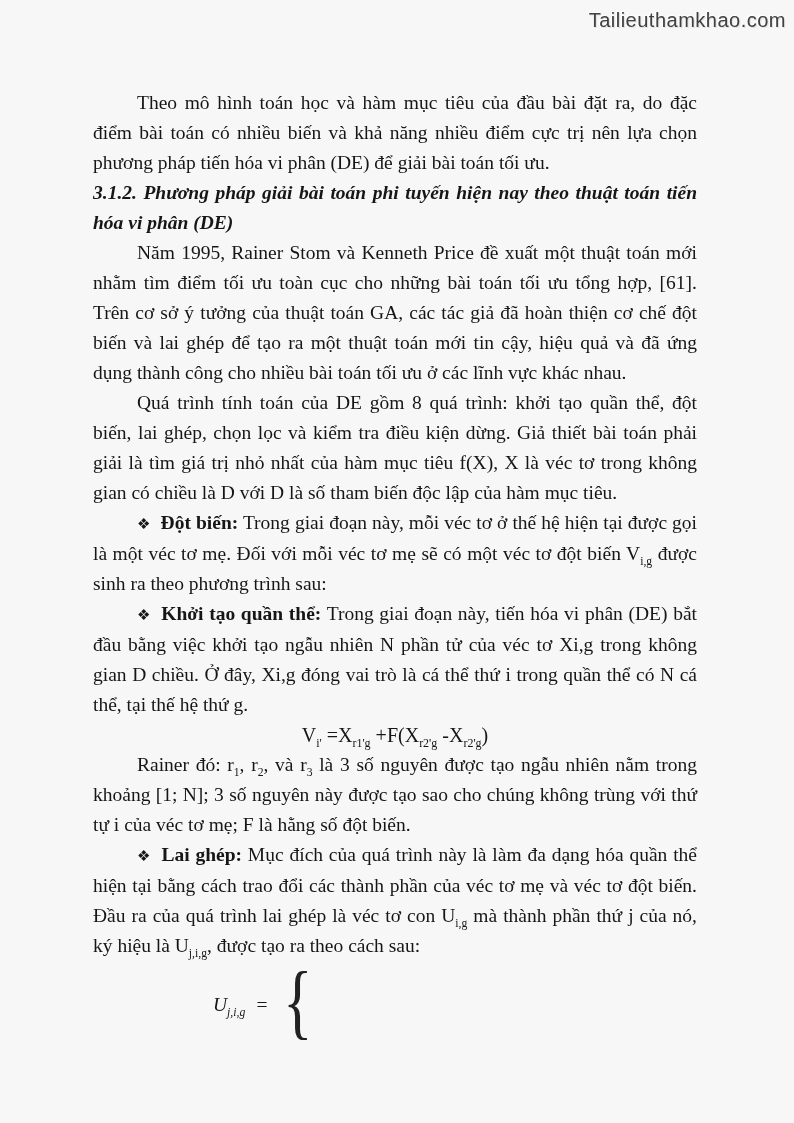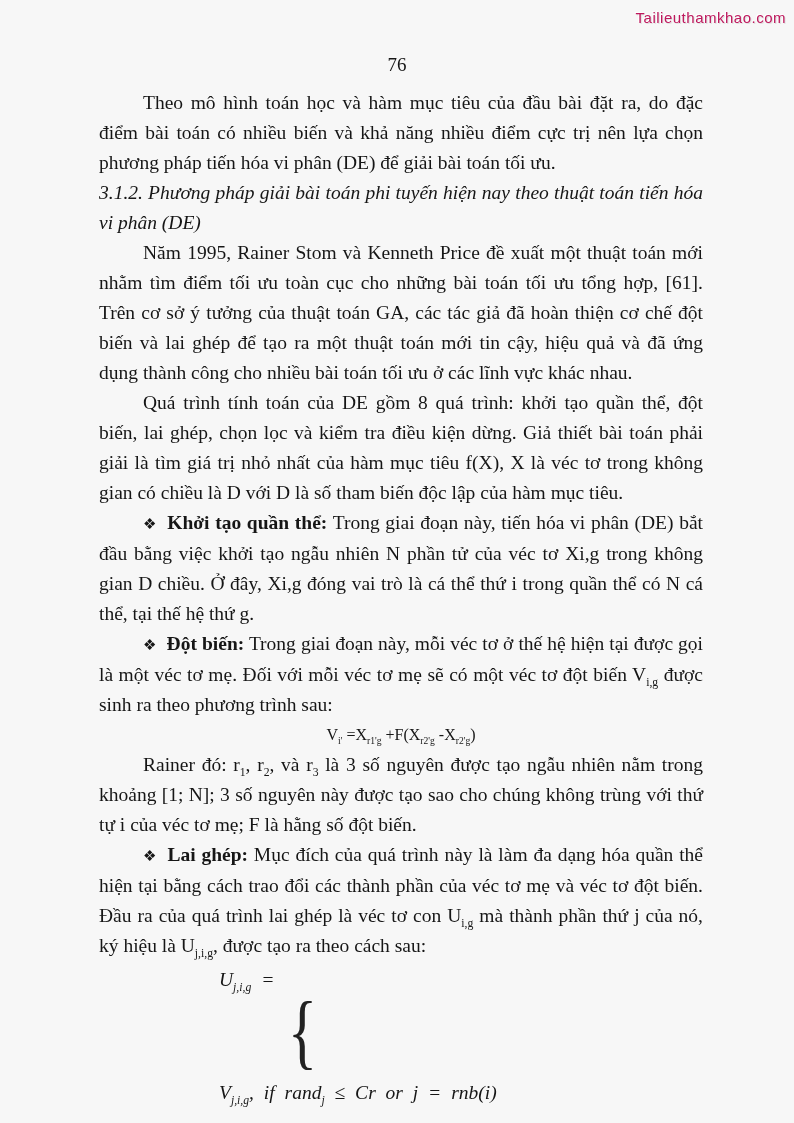--- a/index.html
+++ b/index.html
@@ -11,110 +11,109 @@
     background: #f7f7f7;
     font-family: "Liberation Serif", "DejaVu Serif", serif;
     color: #161616;
     overflow: hidden;
   }
   .watermark {
     position: absolute;
     top: 9px;
     right: 8px;
     font-family: "Liberation Sans", "DejaVu Sans", sans-serif;
-    font-size: 15px;
+    font-size: 20px;
     letter-spacing: 0.5px;
-    color: #be185d;
+    color: #404040;
     text-shadow: -1px -1px 0 #ffffff, 1px 1px 0 #e0e0e0;
   }
   .pageno {
     position: absolute;
     top: 54px;
     left: 0;
     width: 100%;
     text-align: center;
     font-size: 19px;
   }
   .content {
     position: absolute;
     top: 88px;
-    left: 99px;
+    left: 93px;
     width: 604px;
     font-size: 19.5px;
     line-height: 30px;
     text-align: justify;
   }
   .content p { margin: 0; }
   p.body, p.bullet { text-indent: 44px; }
-  p.heading { font-weight: normal; font-style: italic; text-indent: 0; }
+  p.heading { font-weight: bold; font-style: italic; text-indent: 0; }
   .marker {
     font-family: "DejaVu Sans", sans-serif;
     font-size: 15px;
     margin-right: 10px;
   }
   .bold { font-weight: bold; }
   sub { font-size: 0.6em; line-height: 0; }
   .eq1 {
     text-align: center;
     text-indent: 0 !important;
-    font-size: 16px;
+    font-size: 20px;
   }
   .eq2 {
     display: flex;
+    align-items: center;
     font-style: italic;
     font-size: 19.5px;
     margin-top: 4px;
     margin-left: 120px;
     text-align: left;
     word-spacing: 5px;
-    flex-direction: column;
   }
   .eq2 .lhs { white-space: nowrap; }
   .eq2 .brace {
     font-style: normal;
     font-weight: 300;
     font-size: 82px;
     line-height: 74px;
     margin: 0 4px 6px 10px;
     transform: scaleX(0.75);
     color: #222;
   }
   .eq2 .case-line { line-height: 36px; white-space: nowrap; }
 </style>
 </head>
 <body>
 
 <div class="page">
 
   <div class="watermark">Tailieuthamkhao.com</div>
 
-  <div class="pageno">76</div>
 
   <div class="content">
 
     <p class="body">Theo mô hình toán học và hàm mục tiêu của đầu bài đặt ra, do đặc điểm bài toán có nhiều biến và khả năng nhiều điểm cực trị nên lựa chọn phương pháp tiến hóa vi phân (DE) để giải bài toán tối ưu.</p>
 
     <p class="heading">3.1.2. Phương pháp giải bài toán phi tuyến hiện nay theo thuật toán tiến hóa vi phân (DE)</p>
 
     <p class="body">Năm 1995, Rainer Stom và Kenneth Price đề xuất một thuật toán mới nhằm tìm điểm tối ưu toàn cục cho những bài toán tối ưu tổng hợp, [61]. Trên cơ sở ý tưởng của thuật toán GA, các tác giả đã hoàn thiện cơ chế đột biến và lai ghép để tạo ra một thuật toán mới tin cậy, hiệu quả và đã ứng dụng thành công cho nhiều bài toán tối ưu ở các lĩnh vực khác nhau.</p>
 
     <p class="body">Quá trình tính toán của DE gồm 8 quá trình: khởi tạo quần thể, đột biến, lai ghép, chọn lọc và kiểm tra điều kiện dừng. Giả thiết bài toán phải giải là tìm giá trị nhỏ nhất của hàm mục tiêu f(X), X là véc tơ trong không gian có chiều là D với D là số tham biến độc lập của hàm mục tiêu.</p>
 
+    <p class="bullet"><span class="marker">❖</span><span class="bold">Đột biến:</span><span> Trong giai đoạn này, mỗi véc tơ ở thế hệ hiện tại được gọi là một véc tơ mẹ. Đối với mỗi véc tơ mẹ sẽ có một véc tơ đột biến V</span><sub>i,g</sub><span> được sinh ra theo phương trình sau:</span></p>
+
     <p class="bullet"><span class="marker">❖</span><span class="bold">Khởi tạo quần thể:</span><span> Trong giai đoạn này, tiến hóa vi phân (DE) bắt đầu bằng việc khởi tạo ngẫu nhiên N phần tử của véc tơ Xi,g trong không gian D chiều. Ở đây, Xi,g đóng vai trò là cá thể thứ i trong quần thể có N cá thể, tại thế hệ thứ g.</span></p>
-
-    <p class="bullet"><span class="marker">❖</span><span class="bold">Đột biến:</span><span> Trong giai đoạn này, mỗi véc tơ ở thế hệ hiện tại được gọi là một véc tơ mẹ. Đối với mỗi véc tơ mẹ sẽ có một véc tơ đột biến V</span><sub>i,g</sub><span> được sinh ra theo phương trình sau:</span></p>
 
     <p class="eq1"><span>V</span><sub>i'</sub><span> =X</span><sub>r1'g</sub><span> +F(X</span><sub>r2'g</sub><span> -X</span><sub>r2'g</sub><span>)</span></p>
 
     <p class="body"><span>Rainer đó: r</span><sub>1</sub><span>, r</span><sub>2</sub><span>, và r</span><sub>3</sub><span> là 3 số nguyên được tạo ngẫu nhiên nằm trong khoảng [1; N]; 3 số nguyên này được tạo sao cho chúng không trùng với thứ tự i của véc tơ mẹ; F là hằng số đột biến.</span></p>
 
     <p class="bullet"><span class="marker">❖</span><span class="bold">Lai ghép:</span><span> Mục đích của quá trình này là làm đa dạng hóa quần thể hiện tại bằng cách trao đổi các thành phần của véc tơ mẹ và véc tơ đột biến. Đầu ra của quá trình lai ghép là véc tơ con U</span><sub>i,g</sub><span> mà thành phần thứ j của nó, ký hiệu là U</span><sub>j,i,g</sub><span>, được tạo ra theo cách sau:</span></p>
 
     <div class="eq2">
       <span class="lhs"><span>U</span><sub>j,i,g</sub><span> =</span></span>
       <span class="brace">{</span>
       <span class="cases">
-        <span class="case-line"><span>V</span><sub>j,i,g</sub><span>, if rand</span><sub>j</sub><span> ≤ Cr or  j = rnb(i)</span></span><br>
+        <br>
       </span>
     </div>
 
   </div>
 </div>
 
 </body></html>

